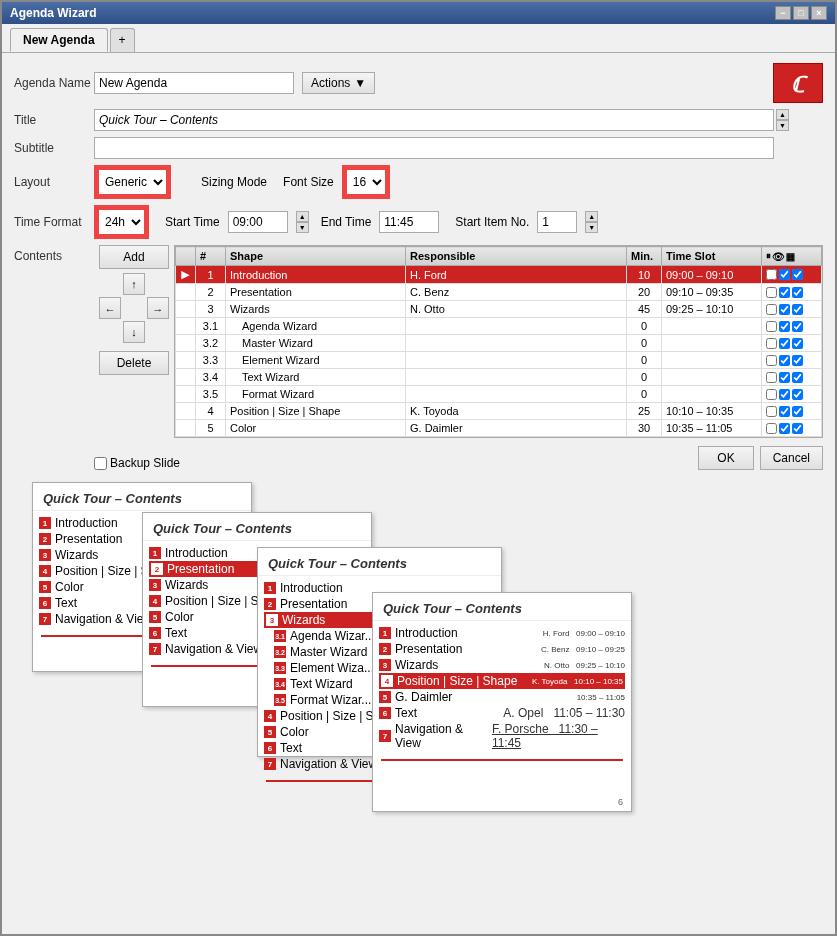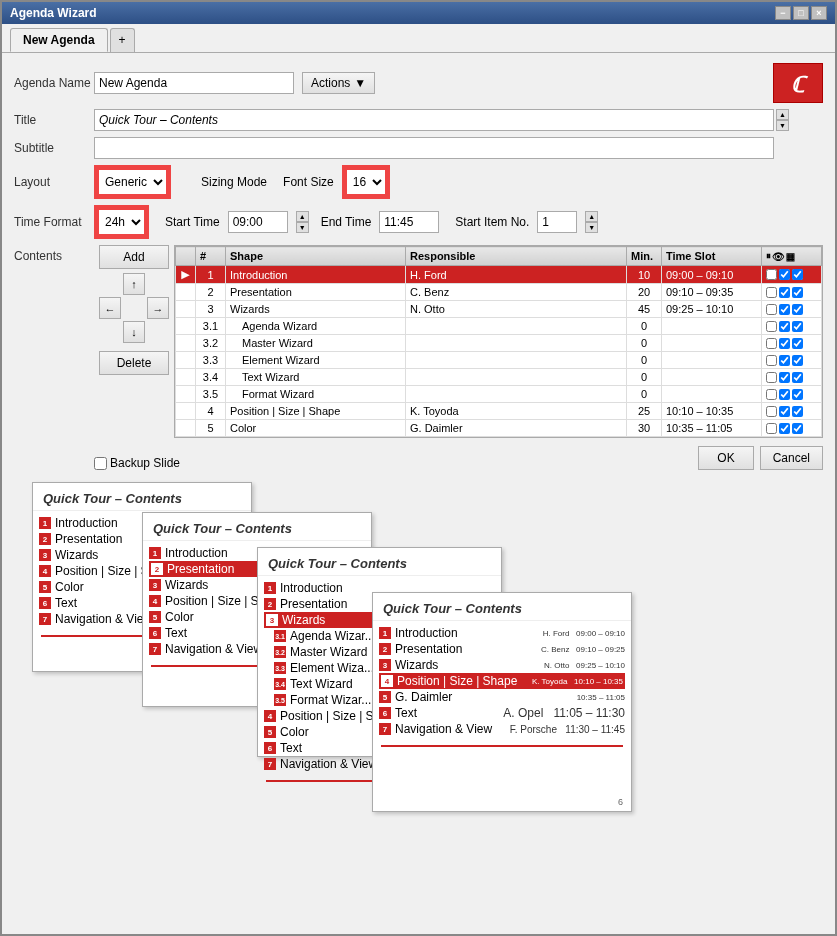--- a/index.html
+++ b/index.html
@@ -521,19 +521,19 @@
             <span class="slide-num">6</span>
             <span>Text</span>
           </span>
           <span style="margin-left:auto;font-size:12px;color:#333;">A. Opel &nbsp; 11:05 – 11:30</span>
         </div>
       <div class="slide-item" style="justify-content:space-between;">
           <span style="display:flex;gap:4px;align-items:center;">
             <span class="slide-num">7</span>
             <span>Navigation &amp; View</span>
           </span>
-          <span style="margin-left:auto;font-size:10px;color:#333;">F. Porsche &nbsp; 11:30 – 11:45</span>
+          <span style="margin-left:auto;font-size:12px;color:#333;text-decoration:underline;">F. Porsche &nbsp; 11:30 – 11:45</span>
         </div>
     </div>
     <div class="slide-bottom-line"></div>
     <div class="page-num">6</div>
   </div>
 </div>
 
 </body></html>

